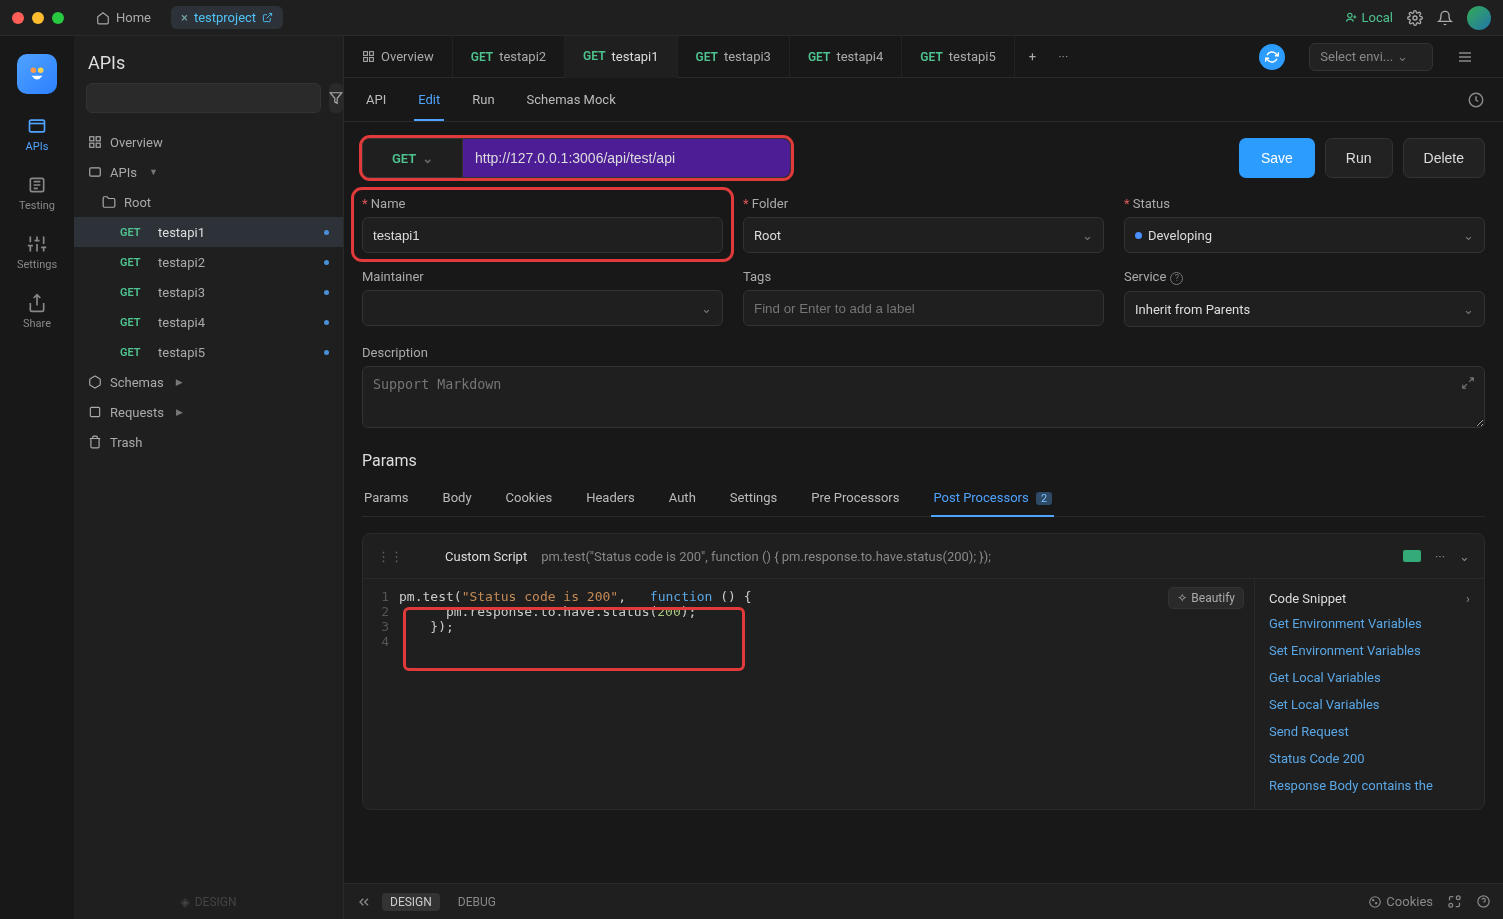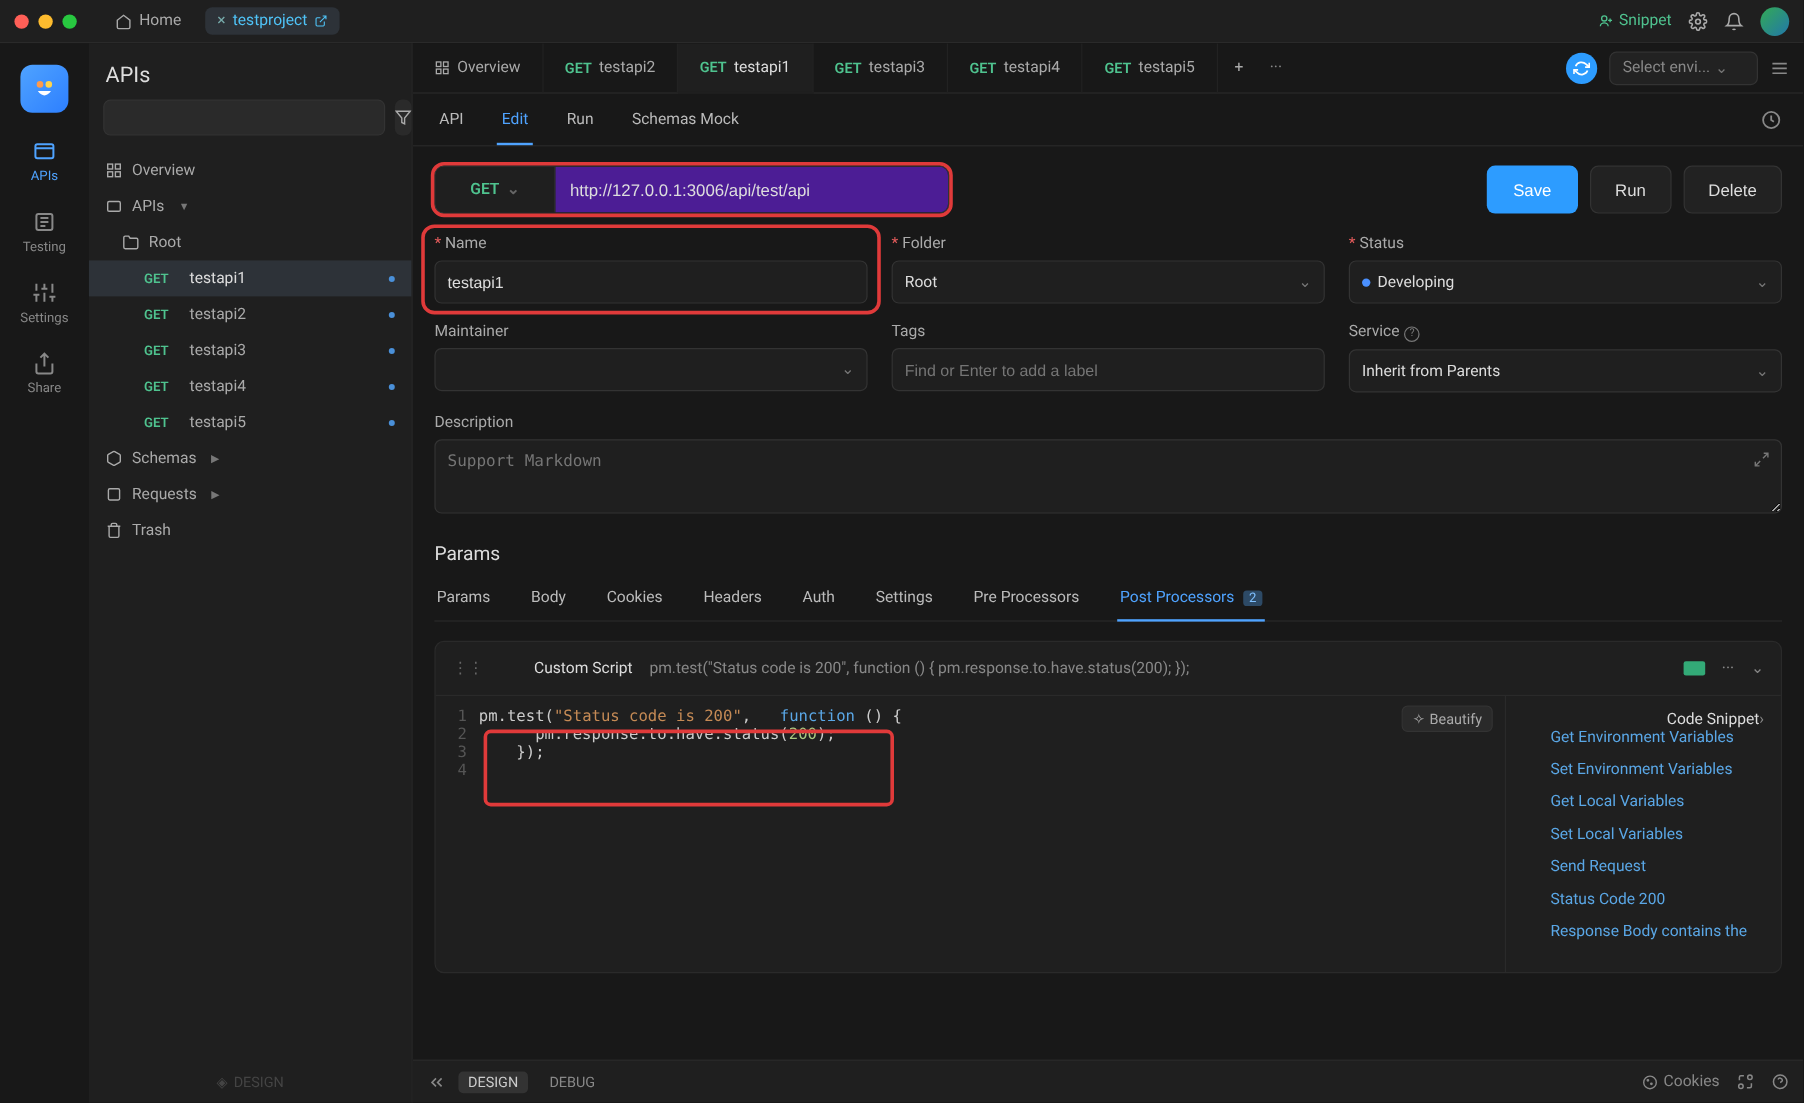--- a/index.html
+++ b/index.html
@@ -99,21 +99,21 @@
   height: 42px; display: flex; align-items: stretch; background: #181818;
   border-bottom: 1px solid #2a2a2a;
 }
 .etab {
   display: flex; align-items: center; gap: 6px; padding: 0 18px;
   color: #aaa; font-size: 13px; border-right: 1px solid #222;
   cursor: pointer;
 }
 .etab.active { background: #1f1f1f; color: #ddd; border-bottom: 2px solid #1f1f1f; margin-bottom: -1px; }
 .etab .meth { color: #4fc38f; font-weight: 600; font-size: 12px; }
-.tabs-right { margin-left: auto; display: flex; align-items: center; gap: 10px; padding-right: 12px; }
+.tabs-right { margin-left: auto; display: flex; align-items: center; gap: 24px; padding-right: 30px; }
 .env-select {
   height: 28px; background: #222; border: 1px solid #333; border-radius: 6px;
   padding: 0 24px 0 10px; color: #888; display: flex; align-items: center; gap: 4px;
 }
 .sync-btn {
   width: 26px; height: 26px; border-radius: 50%; background: #2d9cff;
   display: flex; align-items: center; justify-content: center; color: #fff;
 }
 
 
@@ -216,23 +216,23 @@
 .code .str { color: #c58a55; }
 .code .kw { color: #5aa7e6; margin-left: 16px; }
 .code .num { color: #a8c77f; }
 .callout-code {
   position: absolute; left: 40px; top: 28px; width: 342px; height: 64px;
   border: 3px solid #e03a3a; border-radius: 6px; pointer-events: none;
 }
 .snippet-panel {
   width: 230px; border-left: 1px solid #2a2a2a; padding: 12px 14px;
 }
-.snippet-title { color: #ddd; display: flex; align-items: center; justify-content: flex-end; }
+.snippet-title { color: #ddd; display: flex; align-items: center; justify-content: space-between; margin-bottom: 10px; }
 .snippet-list { display: flex; flex-direction: column; gap: 12px; }
-.snippet-item { color: #5aa7e6; cursor: pointer; font-size: 13px; margin-left: 23px; }
+.snippet-item { color: #5aa7e6; cursor: pointer; font-size: 13px; }
 
 
 .bottombar {
   height: 36px; background: #1f1f1f; border-top: 1px solid #2a2a2a;
   display: flex; align-items: center; padding: 0 12px; gap: 10px;
 }
 .bb-toggle { color: #888; }
 .bb-chip { background: #333; border-radius: 4px; padding: 2px 8px; color: #ccc; font-size: 12px; }
 .bb-chip.dim { background: transparent; color: #888; }
 .bb-right { margin-left: auto; display: flex; align-items: center; gap: 14px; color: #888; }
@@ -272,21 +272,21 @@
       </span>
     </div>
     <div class="titlebar-right">
       <div class="invite">
         <span>
           <svg width="13" height="13" viewBox="0 0 24 24" fill="none" stroke="#4fc38f" stroke-width="2">
               <circle cx="9" cy="8" r="4"></circle>
               <path d="M3 20c0-3 3-5 6-5s6 2 6 5M18 8v6M15 11h6"></path>
             </svg>
         </span>
-        <span>Snippet</span>
+        <span>Local</span>
       </div>
       <span class="icon-btn">
         <svg width="16" height="16" viewBox="0 0 24 24" fill="none" stroke="#aaa" stroke-width="2">
             <circle cx="12" cy="12" r="3"></circle>
             <path d="M19.4 15a1.7 1.7 0 0 0 .3 1.8l.1.1a2 2 0 1 1-2.8 2.8l-.1-.1a1.7 1.7 0 0 0-1.8-.3 1.7 1.7 0 0 0-1 1.5V21a2 2 0 1 1-4 0v-.1a1.7 1.7 0 0 0-1-1.5 1.7 1.7 0 0 0-1.8.3l-.1.1a2 2 0 1 1-2.8-2.8l.1-.1a1.7 1.7 0 0 0 .3-1.8 1.7 1.7 0 0 0-1.5-1H3a2 2 0 1 1 0-4h.1a1.7 1.7 0 0 0 1.5-1 1.7 1.7 0 0 0-.3-1.8l-.1-.1a2 2 0 1 1 2.8-2.8l.1.1a1.7 1.7 0 0 0 1.8.3h0a1.7 1.7 0 0 0 1-1.5V3a2 2 0 1 1 4 0v.1a1.7 1.7 0 0 0 1 1.5h0a1.7 1.7 0 0 0 1.8-.3l.1-.1a2 2 0 1 1 2.8 2.8l-.1.1a1.7 1.7 0 0 0-.3 1.8v0a1.7 1.7 0 0 0 1.5 1H21a2 2 0 1 1 0 4h-.1a1.7 1.7 0 0 0-1.5 1z"></path>
           </svg>
       </span>
       <span class="icon-btn">
         <svg width="16" height="16" viewBox="0 0 24 24" fill="none" stroke="#aaa" stroke-width="2">
             <path d="M18 8a6 6 0 1 0-12 0c0 7-3 9-3 9h18s-3-2-3-9M13.7 21a2 2 0 0 1-3.4 0"></path>

